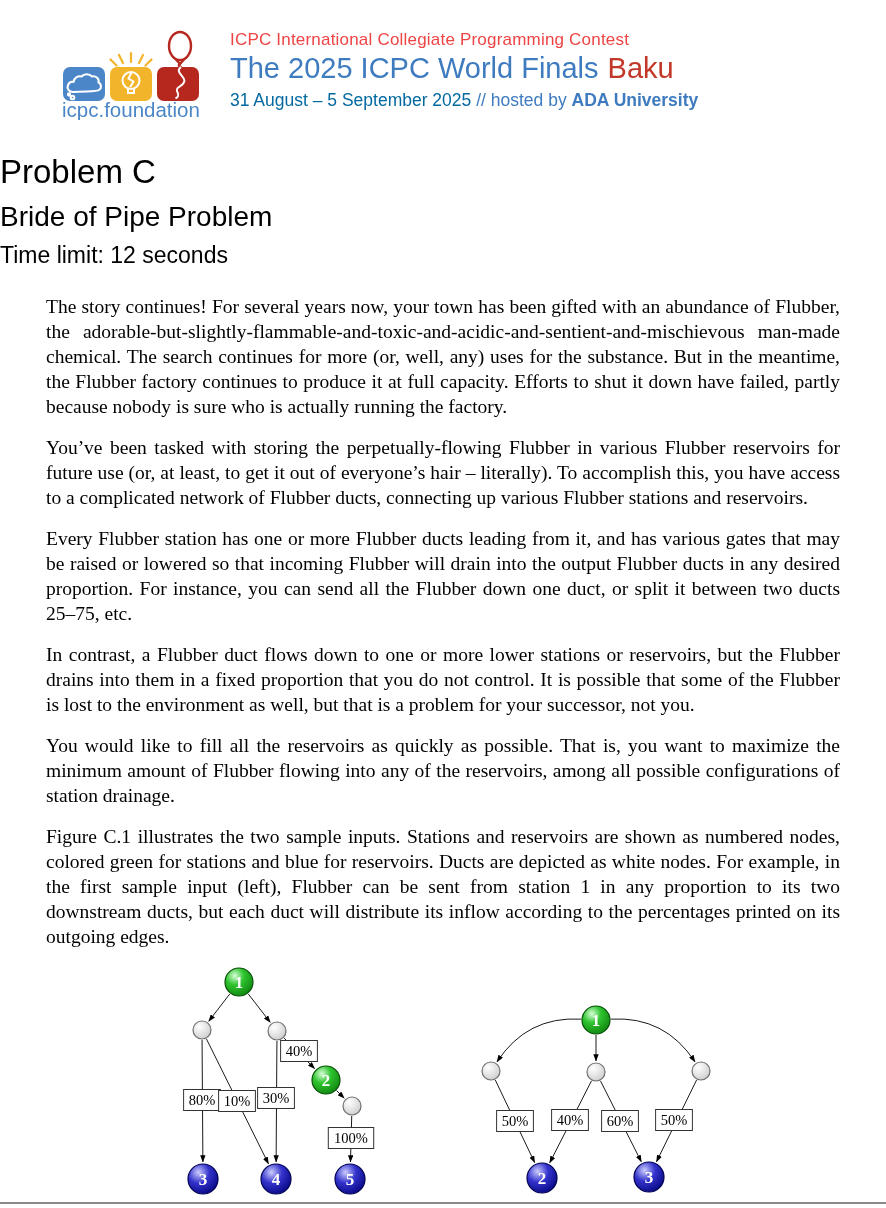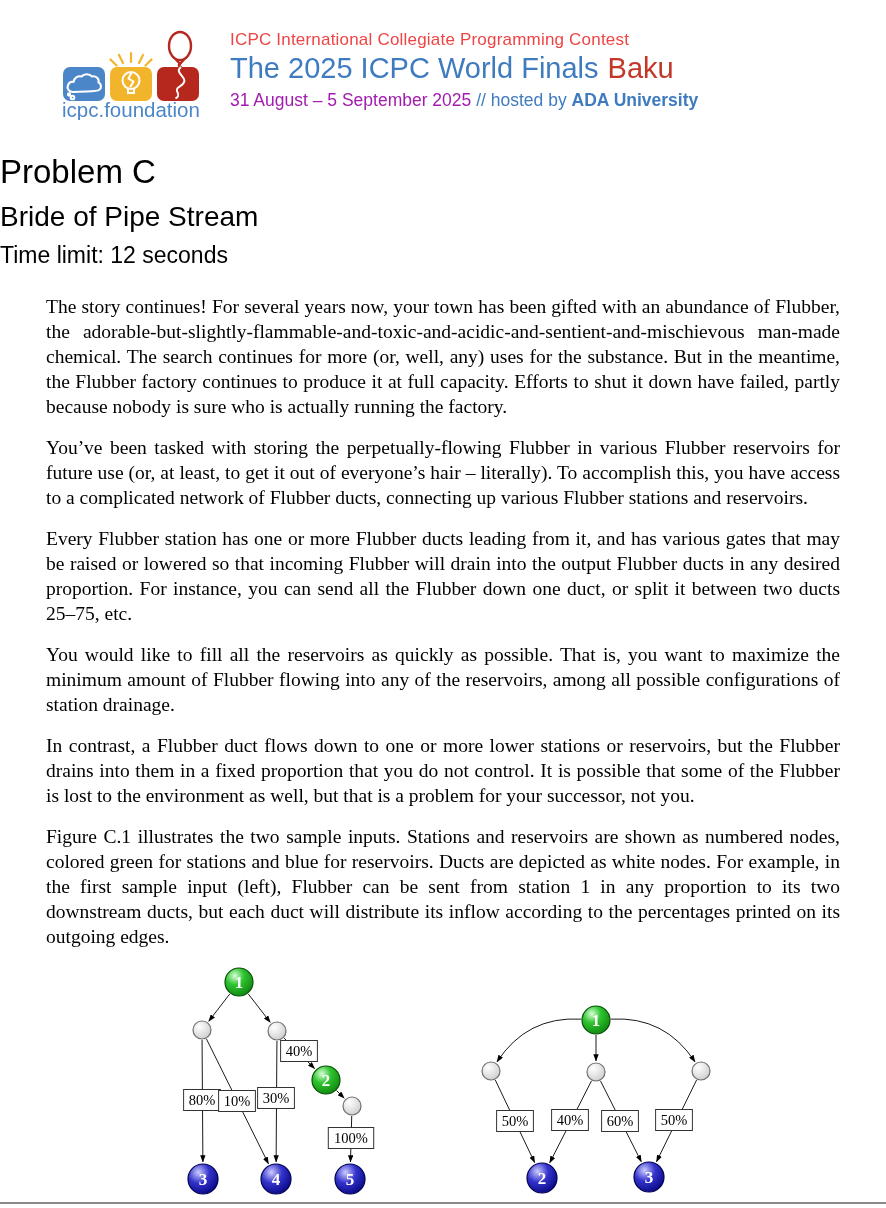--- a/index.html
+++ b/index.html
@@ -7,21 +7,21 @@
         font-family:"Liberation Serif",serif;color:#000;}
 
   
   .header{position:absolute;top:24px;left:60px;display:flex;align-items:flex-start;}
   .logo-svg{display:block;}
   .header-text{margin-left:18px;padding-top:6px;font-family:"Liberation Sans",sans-serif;}
   .ht1{font-size:17px;color:#ef4444;letter-spacing:.2px;}
   .ht2{font-size:29px;font-weight:normal;color:#3e7bbf;margin-top:3px;line-height:1.1;}
   .ht2 .accent{color:#c13828;margin-left:9px;}
   .ht3{font-size:17.5px;color:#3e7bbf;margin-top:5px;}
-  .ht3 .date{color:#a21caf;}
+  .ht3 .date{color:#0369a1;}
   .ht3 .host{font-weight:bold;}
 
   
   .main{padding-top:142px;}
   .title{text-align:left;font-family:"Liberation Sans",sans-serif;padding-top:10px;}
   .title .problem{font-size:33px;line-height:1.2;}
   .title .pname{font-size:28px;line-height:1.2;margin-top:8px;}
   .title .tlimit{font-size:23px;line-height:1.2;margin-top:9px;}
 
   
@@ -81,30 +81,30 @@
       <div class="ht1">ICPC International Collegiate Programming Contest</div>
       <div class="ht2"><span>The 2025 ICPC World Finals</span><span class="accent">Baku</span></div>
       <div class="ht3"><span class="date">31 August – 5 September 2025</span><span> // hosted by </span><span class="host">ADA University</span></div>
     </div>
   </div>
 
   <div class="main">
 
     <div class="title">
       <div class="problem">Problem C</div>
-      <div class="pname">Bride of Pipe Stream</div>
+      <div class="pname">Bride of Pipe Problem</div>
       <div class="tlimit">Time limit: 12 seconds</div>
     </div>
 
     <div class="content">
       <p>The story continues! For several years now, your town has been gifted with an abundance of Flubber, the adorable-but-slightly-flammable-and-toxic-and-acidic-and-sentient-and-mischievous man-made chemical. The search continues for more (or, well, any) uses for the substance. But in the meantime, the Flubber factory continues to produce it at full capacity. Efforts to shut it down have failed, partly because nobody is sure who is actually running the factory.</p>
       <p>You’ve been tasked with storing the perpetually-flowing Flubber in various Flubber reservoirs for future use (or, at least, to get it out of everyone’s hair – literally). To accomplish this, you have access to a complicated network of Flubber ducts, connecting up various Flubber stations and reservoirs.</p>
       <p>Every Flubber station has one or more Flubber ducts leading from it, and has various gates that may be raised or lowered so that incoming Flubber will drain into the output Flubber ducts in any desired proportion. For instance, you can send all the Flubber down one duct, or split it between two ducts 25–75, etc.</p>
+      <p>In contrast, a Flubber duct flows down to one or more lower stations or reservoirs, but the Flubber drains into them in a fixed proportion that you do not control. It is possible that some of the Flubber is lost to the environment as well, but that is a problem for your successor, not you.</p>
       <p>You would like to fill all the reservoirs as quickly as possible. That is, you want to maximize the minimum amount of Flubber flowing into any of the reservoirs, among all possible configurations of station drainage.</p>
-      <p>In contrast, a Flubber duct flows down to one or more lower stations or reservoirs, but the Flubber drains into them in a fixed proportion that you do not control. It is possible that some of the Flubber is lost to the environment as well, but that is a problem for your successor, not you.</p>
       <p>Figure C.1 illustrates the two sample inputs. Stations and reservoirs are shown as numbered nodes, colored green for stations and blue for reservoirs. Ducts are depicted as white nodes. For example, in the first sample input (left), Flubber can be sent from station 1 in any proportion to its two downstream ducts, but each duct will distribute its inflow according to the percentages printed on its outgoing edges.</p>
     </div>
 
     <div class="figure">
       <svg id="figure-svg" width="794" height="252" viewBox="46 893 794 252">
         <defs>
           <radialGradient id="grad-station" cx="0.35" cy="0.28" r="0.85">
             <stop offset="0" stop-color="#d8ffd8"></stop>
             <stop offset="0.38" stop-color="#2fc42f"></stop>
             <stop offset="1" stop-color="#0a7c0a"></stop>

